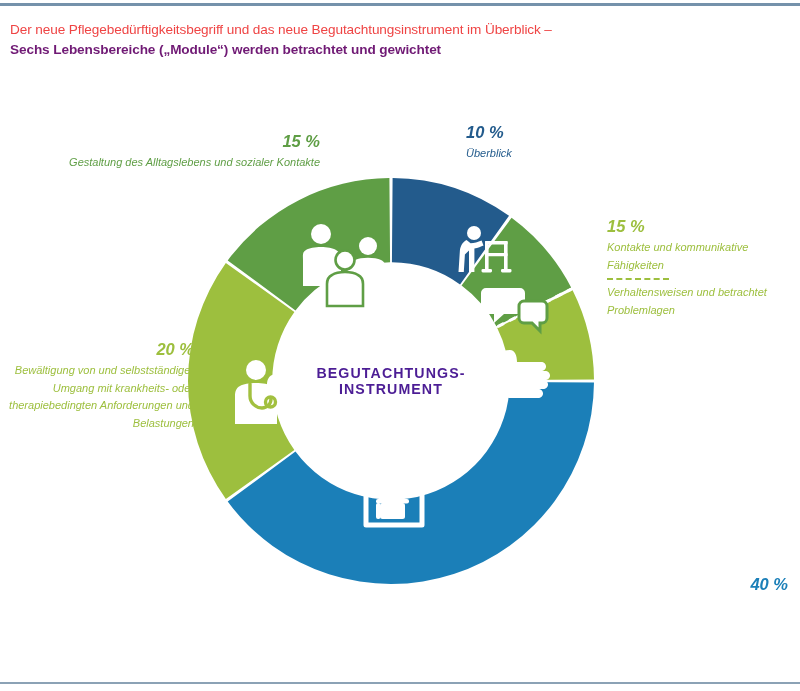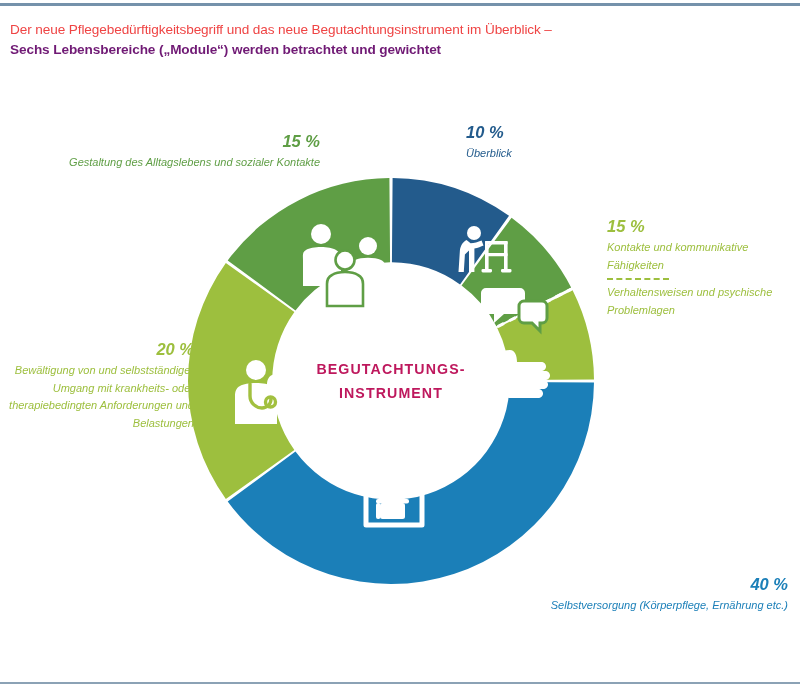--- a/index.html
+++ b/index.html
@@ -140,23 +140,23 @@
     display: flex;
     align-items: center;
     justify-content: center;
     pointer-events: none;
   }
   .center-text span {
     display: block;
     text-align: center;
     font-size: 14.2px;
     font-weight: bold;
-    color: #be185d;
+    color: #4c1d95;
     letter-spacing: 1.1px;
-    line-height: 24px;
+    line-height: 16px;
     text-transform: uppercase;
   }
 </style>
 </head>
 <body>
 
 <div id="page">
 
   <div class="rule-top"></div>
   <div class="rule-bottom"></div>
@@ -173,31 +173,30 @@
 
   <div class="label-block lb-navy lb-mobilitaet">
     <span class="pct">10 %</span>
     <span class="txt">Überblick</span>
   </div>
 
   <div class="label-block lb-lime lb-kognitiv">
     <span class="pct">15 %</span>
     <span class="txt">Kontakte und kommunikative Fähigkeiten</span>
     <span class="dash-sep"></span>
-    <span class="txt">Verhaltensweisen und psychische Problemlagen</span>
+    <span class="txt">Verhaltensweisen und betrachtet Problemlagen</span>
   </div>
 
   <div class="label-block lb-lime lb-bewaelt">
     <span class="pct">20 %</span>
     <span class="txt">Bewältigung von und selbstständiger Umgang mit krankheits- oder therapiebedingten Anforderungen und Belastungen</span>
   </div>
 
   <div class="label-block lb-blue lb-selbst">
     <span class="pct">40 %</span>
-    <span class="txt">Selbstversorgung (Körperpflege, Ernährung etc.)</span>
   </div>
 
   <div class="donut-wrap">
     <svg width="406" height="406" viewBox="0 0 406 406">
       <g id="wedges">
           <path d="M 204.5943418804084 0.006260998107705973 A 203 203 0 0 1 321.0268764169256 37.83748475134021 L 272.04572270390145 106.37992857953402 A 118.755 118.755 0 0 0 203.93269000003892 84.248662683893 Z" fill="#235b8c"></path>
           <path d="M 323.6065757691138 39.71174604017287 A 203 203 0 0 1 383.1449297530345 109.42220196930113 L 308.3847839055252 148.25698815204117 A 118.755 118.755 0 0 0 273.5548468249316 107.47637143350113 Z" fill="#5f9e45"></path>
           <path d="M 384.59256188711913 112.26334000376242 A 203 203 0 0 1 405.9937390018923 201.40565811959158 L 321.75133731610697 202.06730999996108 A 118.755 118.755 0 0 0 309.23164870396465 149.91905390220103 Z" fill="#9dbf3e"></path>
           <path d="M 405.9937390018923 204.59434188040842 A 203 203 0 0 1 39.71174604017281 323.60657576911376 L 107.4763714335011 273.55484682493153 A 118.755 118.755 0 0 0 321.75133731610697 203.93269000003892 Z" fill="#1b7fb8"></path>
           <path d="M 37.8374847513403 321.0268764169257 A 203 203 0 0 1 37.83748475134024 84.97312358307441 L 106.37992857953404 133.95427729609855 A 118.755 118.755 0 0 0 106.37992857953408 272.04572270390156 Z" fill="#9dbf3e"></path>

